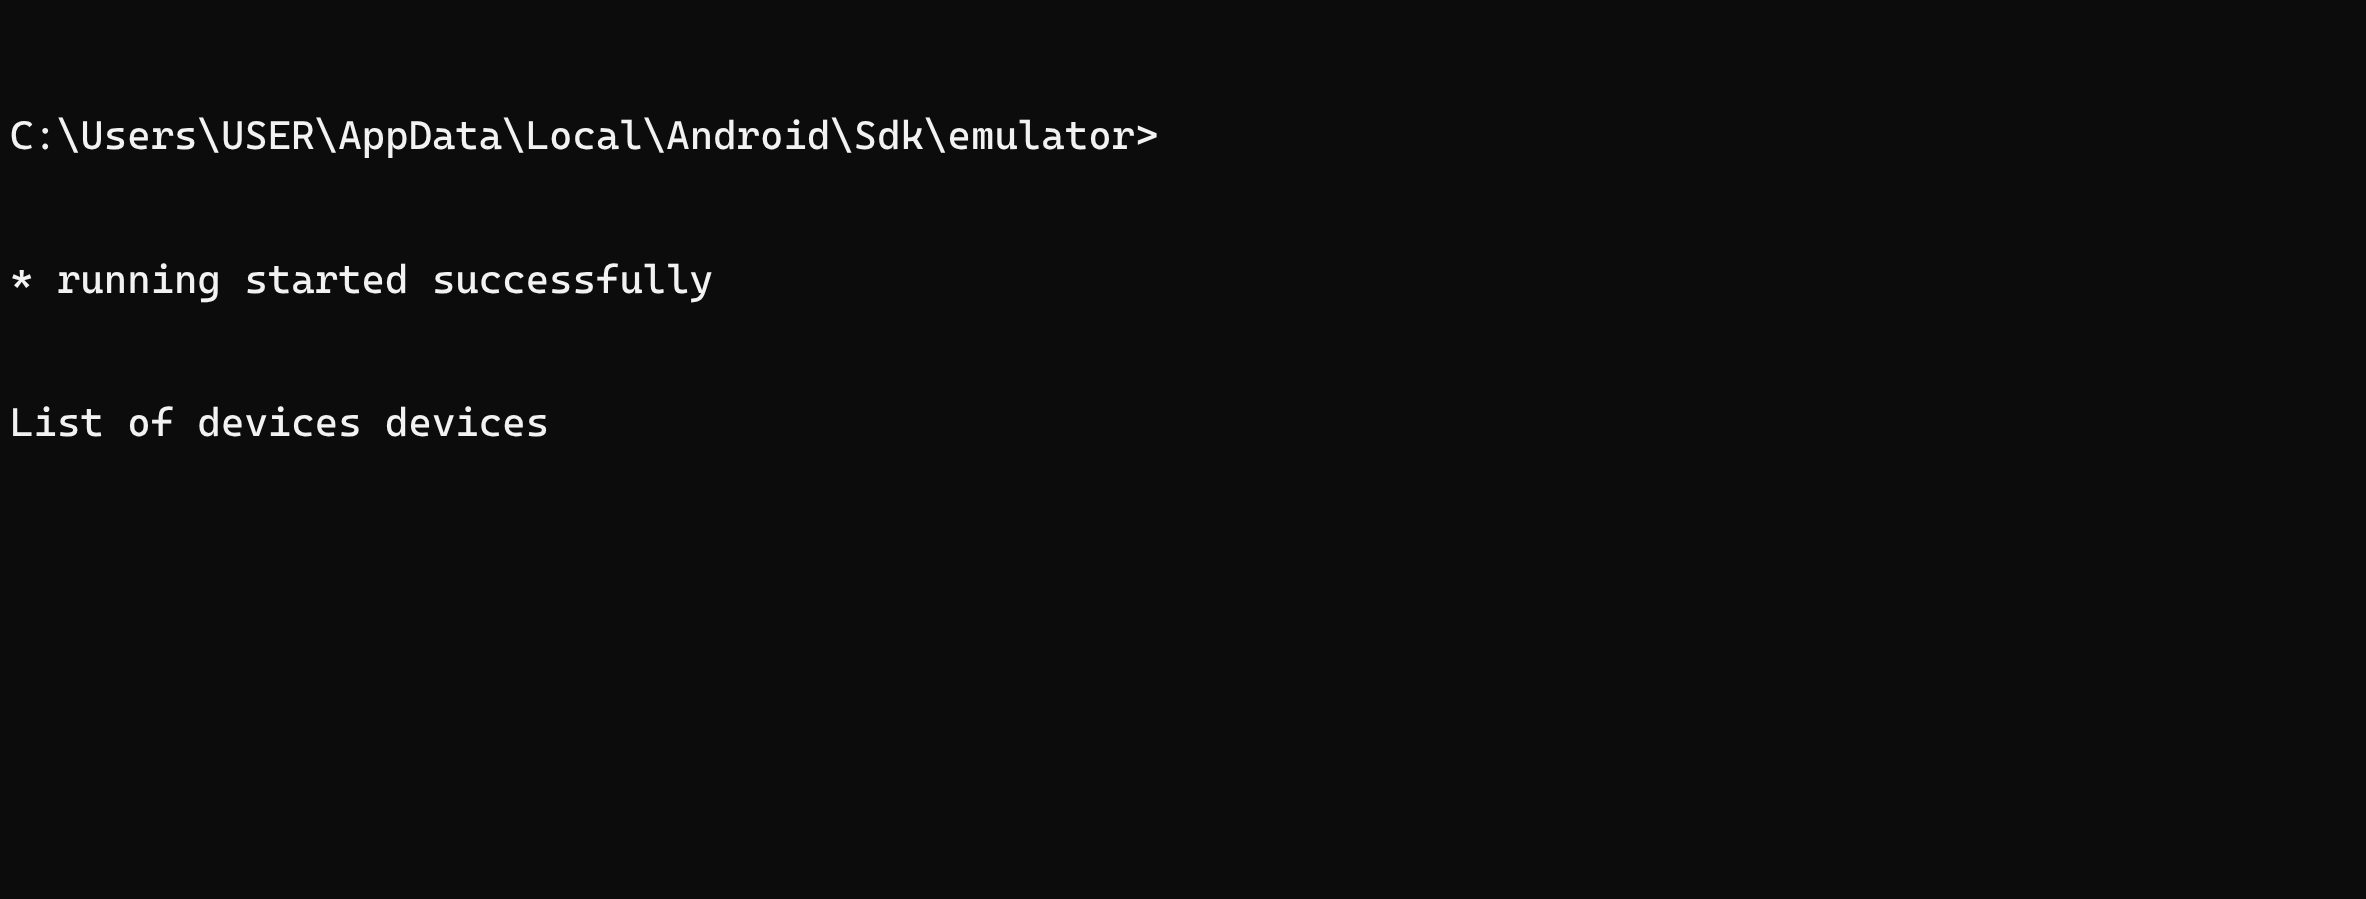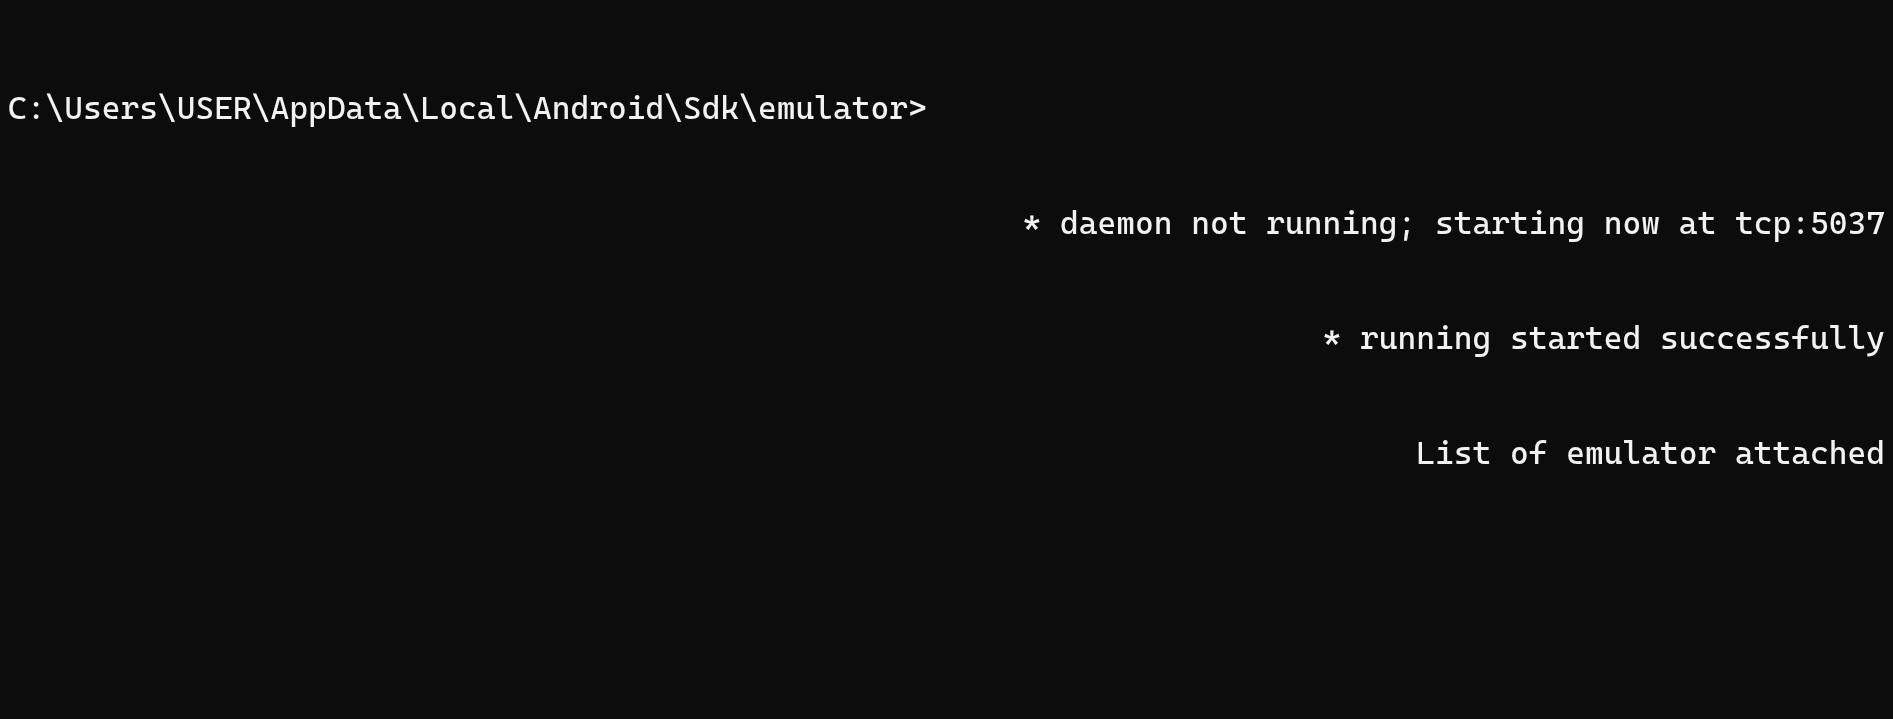--- a/index.html
+++ b/index.html
@@ -1,19 +1,18 @@
 <!DOCTYPE html>
 <html><head>
   <meta charset="utf-8">
   <style>
     * {
       margin: 0;
       padding: 0;
       box-sizing: border-box;
-      text-align: right;
     }
     body {
       background-color: #0c0c0c;
       color: #f2f2f2;
       font-family: 'Cascadia Mono', 'Consolas', 'Courier New', monospace;
       font-size: 32px;
       line-height: 1.2;
       width: 1893px;
       height: 719px;
       padding: 12px 8px;
@@ -29,16 +28,15 @@
       display: flex;
     }
   </style>
 </head>
 <body>
 
 <div class="terminal">
   <div class="line prompt-line">
     <span>C:\Users\USER\AppData\Local\Android\Sdk\emulator&gt;</span>
   </div>
-  <div class="line">* daemon not running; starting now at tcp:5037</div>
   <div class="line">* running started successfully</div>
-  <div class="line">List of emulator attached</div>
+  <div class="line">List of devices devices</div>
 </div>
 
 </body></html>

